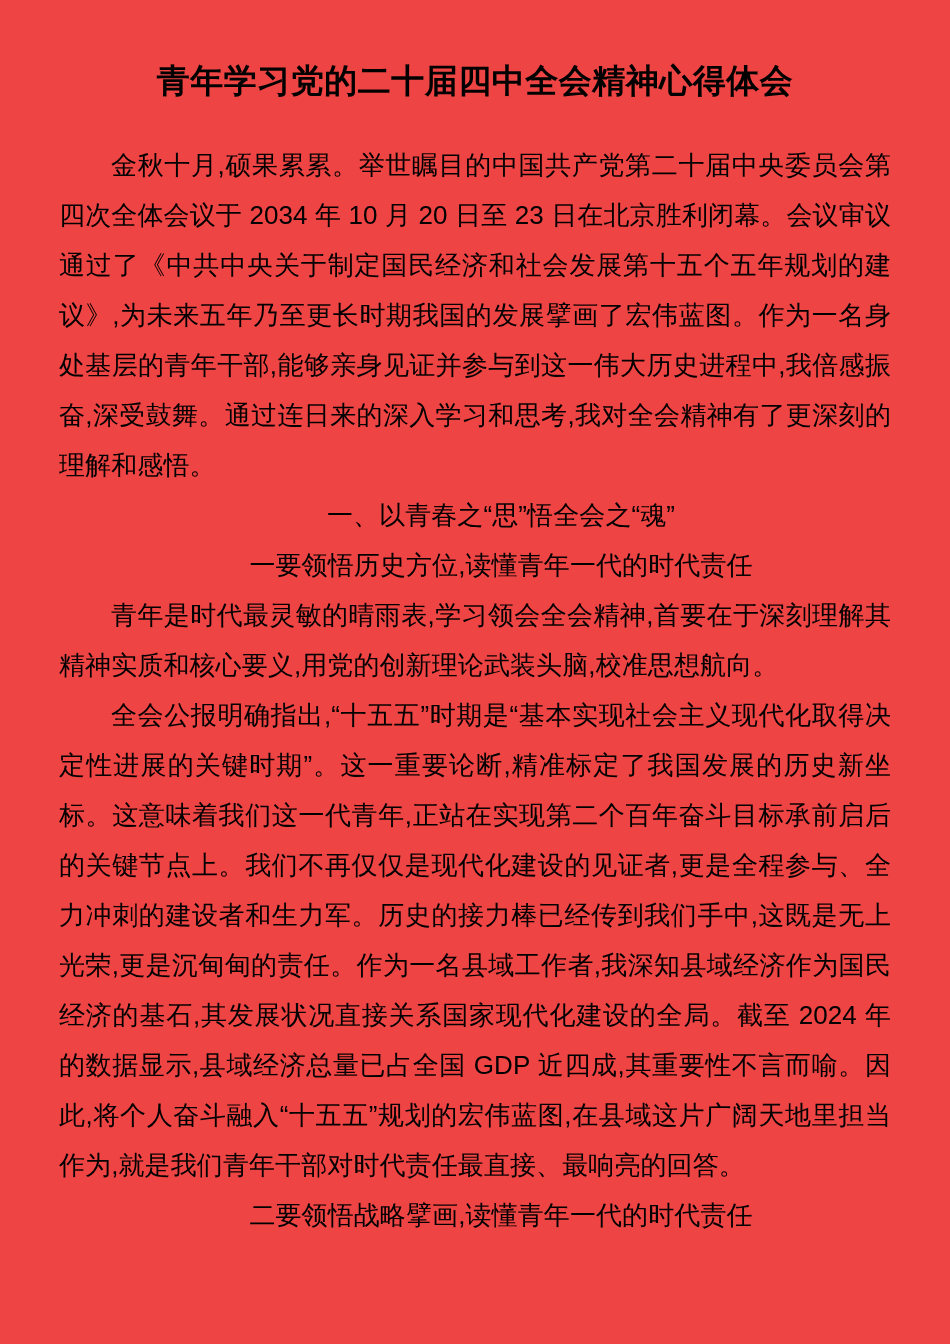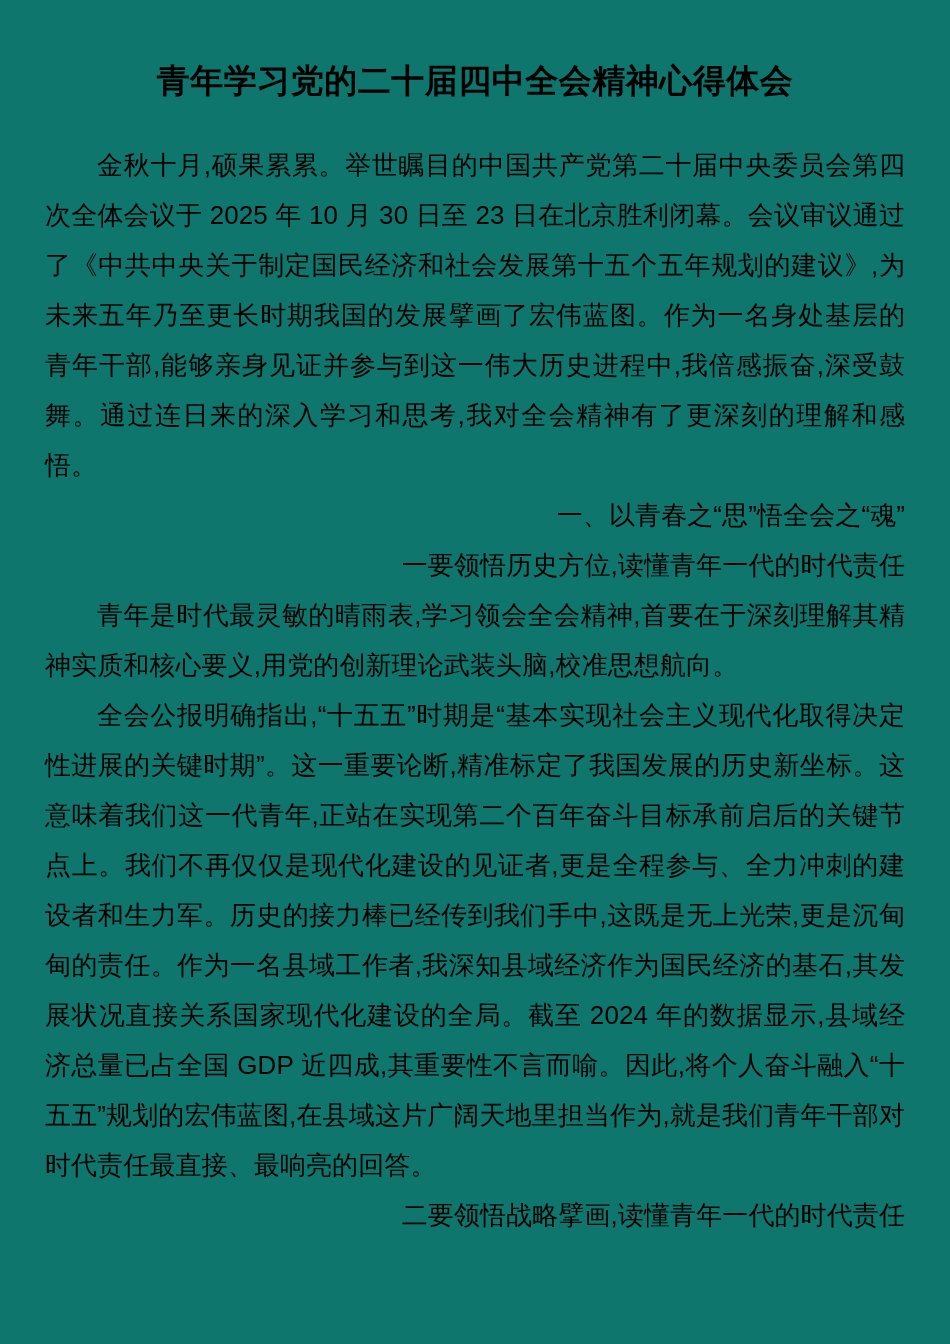--- a/index.html
+++ b/index.html
@@ -13,22 +13,22 @@
     overflow: hidden;
     font-family: "Liberation Sans", "DejaVu Sans", sans-serif;
     color: #000000;
     -webkit-font-smoothing: antialiased;
   }
   #page {
     position: relative;
     width: 950px;
     height: 1344px;
     box-sizing: border-box;
-    padding: 0 45px;
-    background: #0f766e;
+    padding: 0 59px;
+    background: #ef4444;
   }
   .doc-title {
     margin: 0;
     padding: 58px 0 0 0;
     font-size: 33px;
     font-weight: bold;
     line-height: 46px;
     text-align: center;
     letter-spacing: 0.5px;
     white-space: nowrap;
@@ -41,35 +41,35 @@
     font-size: 26px;
     line-height: 50px;
     text-align: justify;
     text-justify: inter-ideograph;
     text-indent: 2em;
     letter-spacing: 0.1px;
     word-break: break-all;
   }
   .para.heading-lvl1,
   .para.heading-lvl2 {
-    text-align: right;
+    text-align: center;
     word-break: normal;
     white-space: nowrap;
   }
 </style>
 </head>
 <body>
 
 <div id="page">
 
   <h1 class="doc-title">青年学习党的二十届四中全会精神心得体会</h1>
 
   <div class="body-block">
 
-    <p class="para">金秋十月,硕果累累。举世瞩目的中国共产党第二十届中央委员会第四次全体会议于 2025 年 10 月 30 日至 23 日在北京胜利闭幕。会议审议通过了《中共中央关于制定国民经济和社会发展第十五个五年规划的建议》,为未来五年乃至更长时期我国的发展擘画了宏伟蓝图。作为一名身处基层的青年干部,能够亲身见证并参与到这一伟大历史进程中,我倍感振奋,深受鼓舞。通过连日来的深入学习和思考,我对全会精神有了更深刻的理解和感悟。</p>
+    <p class="para">金秋十月,硕果累累。举世瞩目的中国共产党第二十届中央委员会第四次全体会议于 2034 年 10 月 20 日至 23 日在北京胜利闭幕。会议审议通过了《中共中央关于制定国民经济和社会发展第十五个五年规划的建议》,为未来五年乃至更长时期我国的发展擘画了宏伟蓝图。作为一名身处基层的青年干部,能够亲身见证并参与到这一伟大历史进程中,我倍感振奋,深受鼓舞。通过连日来的深入学习和思考,我对全会精神有了更深刻的理解和感悟。</p>
 
     <p class="para heading-lvl1">一、以青春之“思”悟全会之“魂”</p>
 
     <p class="para heading-lvl2">一要领悟历史方位,读懂青年一代的时代责任</p>
 
     <p class="para">青年是时代最灵敏的晴雨表,学习领会全会精神,首要在于深刻理解其精神实质和核心要义,用党的创新理论武装头脑,校准思想航向。</p>
 
     <p class="para">全会公报明确指出,“十五五”时期是“基本实现社会主义现代化取得决定性进展的关键时期”。这一重要论断,精准标定了我国发展的历史新坐标。这意味着我们这一代青年,正站在实现第二个百年奋斗目标承前启后的关键节点上。我们不再仅仅是现代化建设的见证者,更是全程参与、全力冲刺的建设者和生力军。历史的接力棒已经传到我们手中,这既是无上光荣,更是沉甸甸的责任。作为一名县域工作者,我深知县域经济作为国民经济的基石,其发展状况直接关系国家现代化建设的全局。截至 2024 年的数据显示,县域经济总量已占全国 GDP 近四成,其重要性不言而喻。因此,将个人奋斗融入“十五五”规划的宏伟蓝图,在县域这片广阔天地里担当作为,就是我们青年干部对时代责任最直接、最响亮的回答。</p>
 
     <p class="para heading-lvl2">二要领悟战略擘画,读懂青年一代的时代责任</p>

